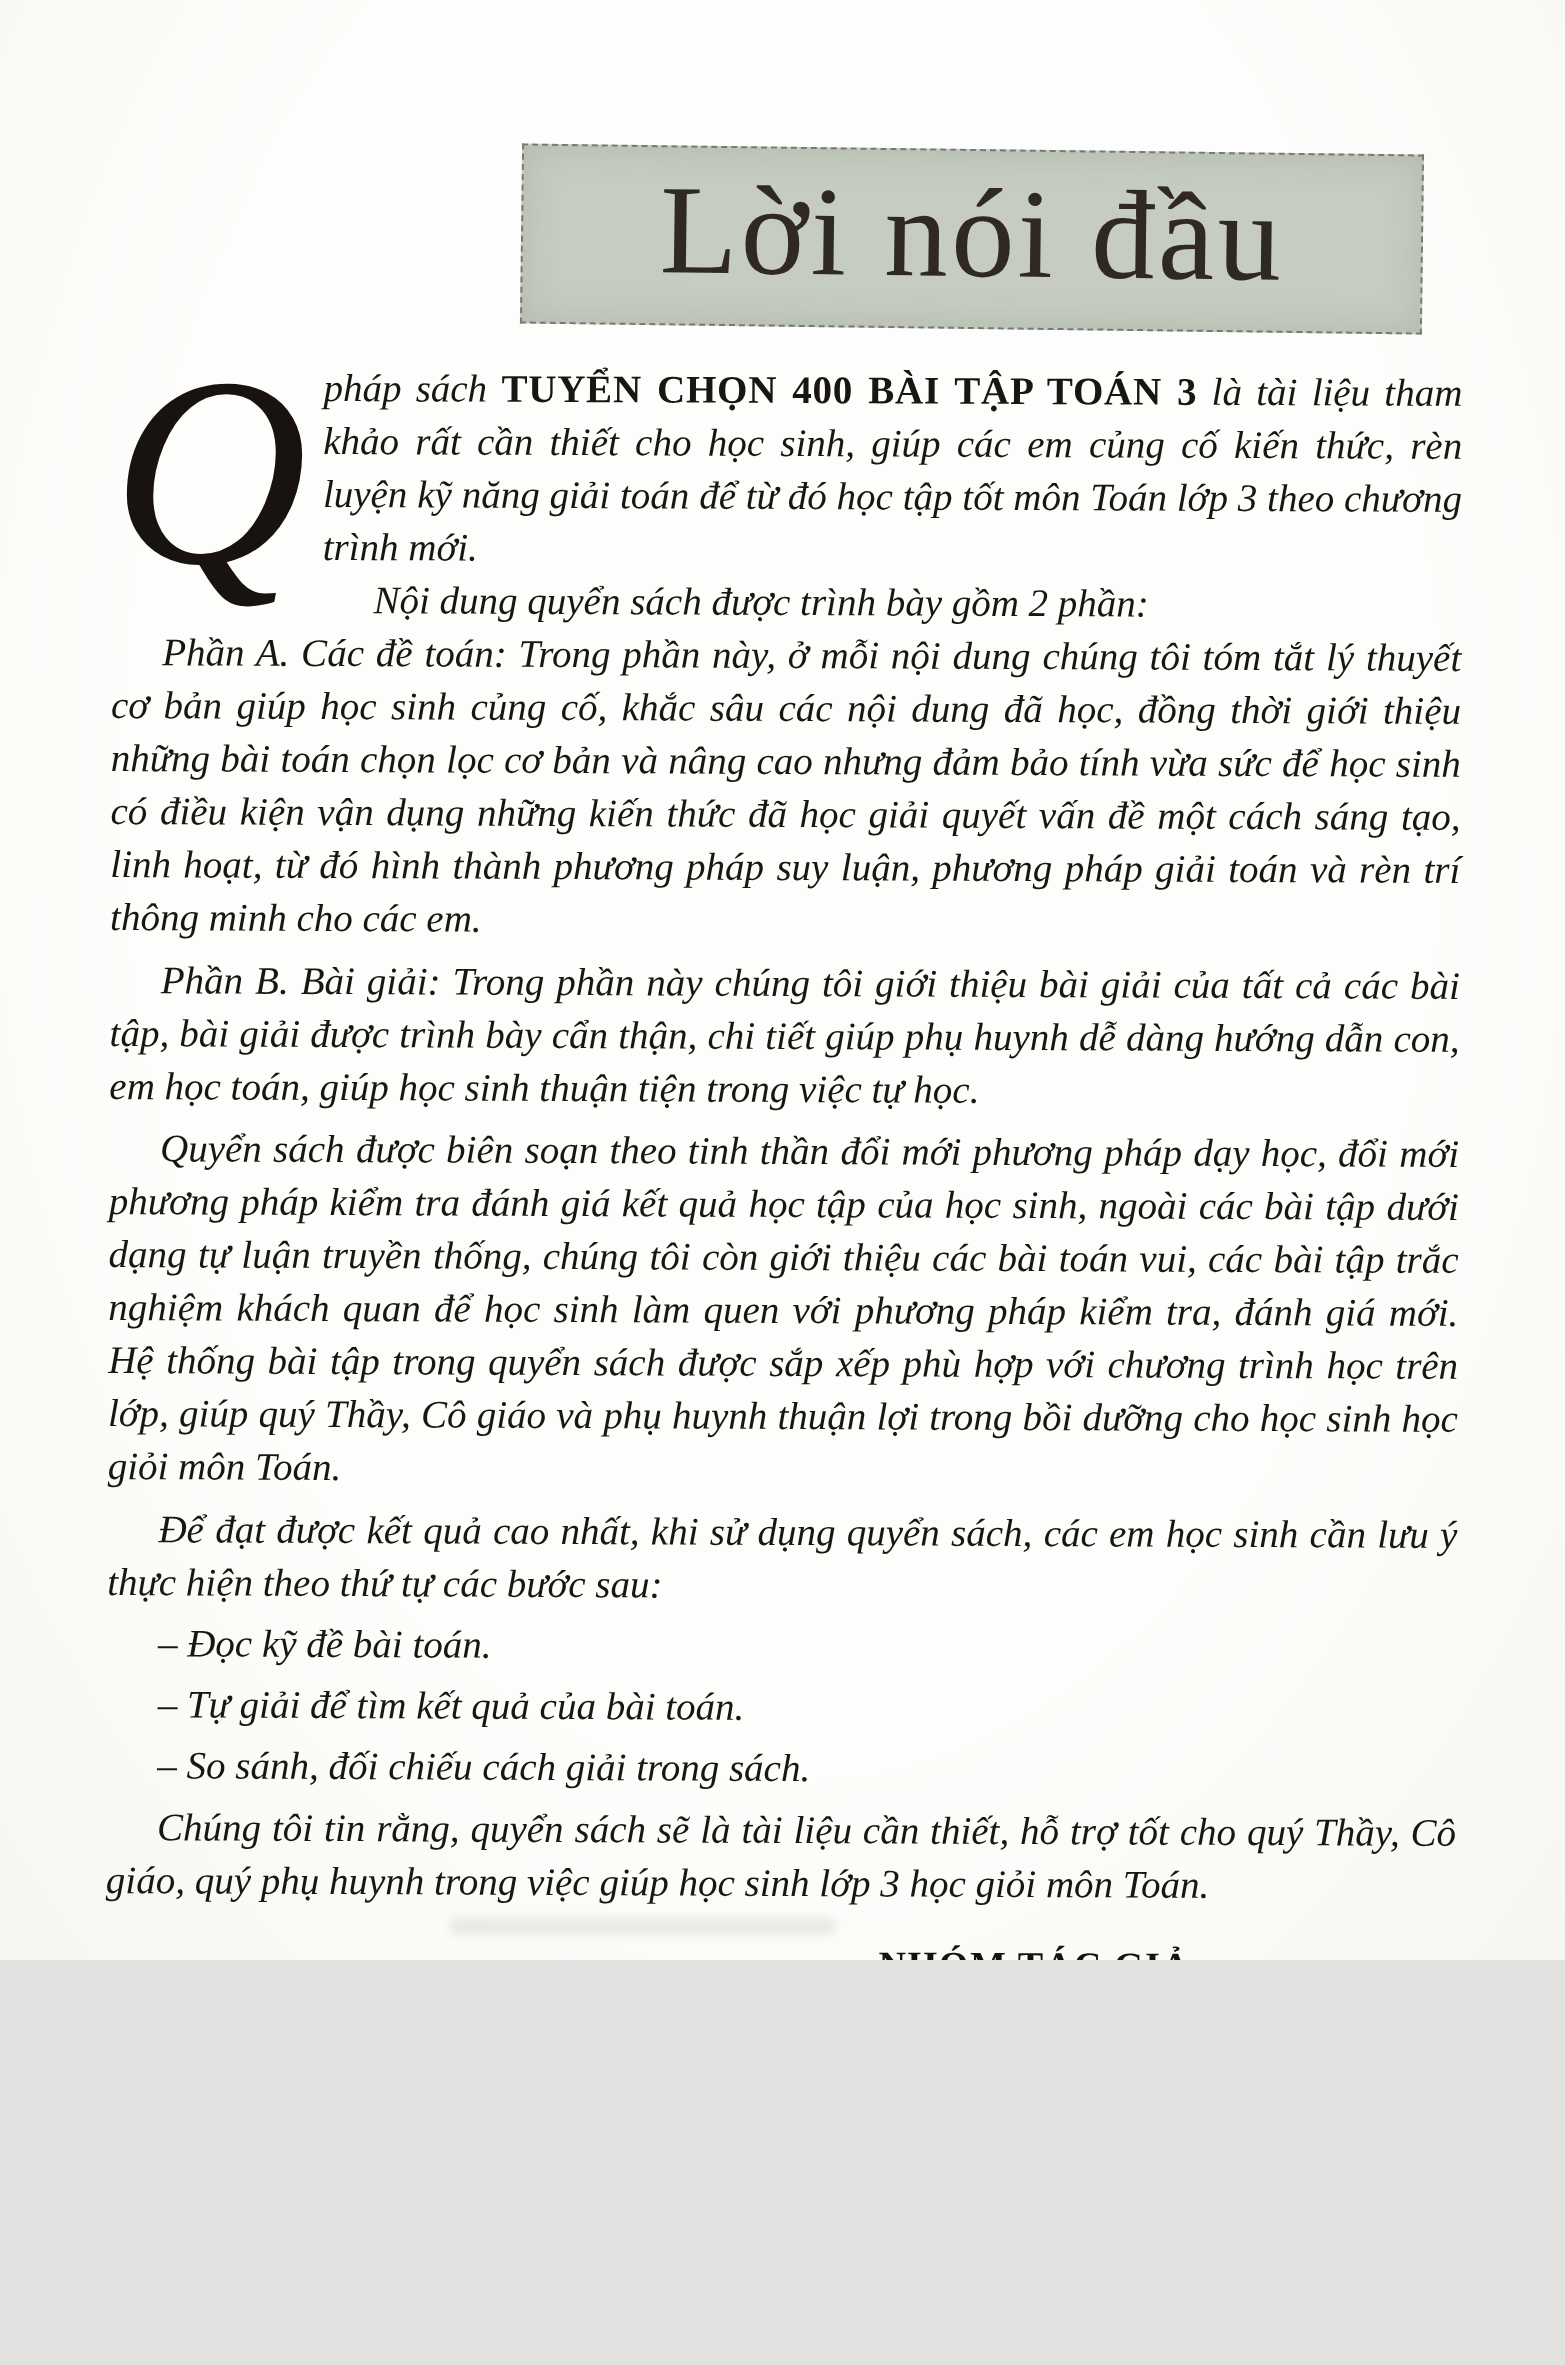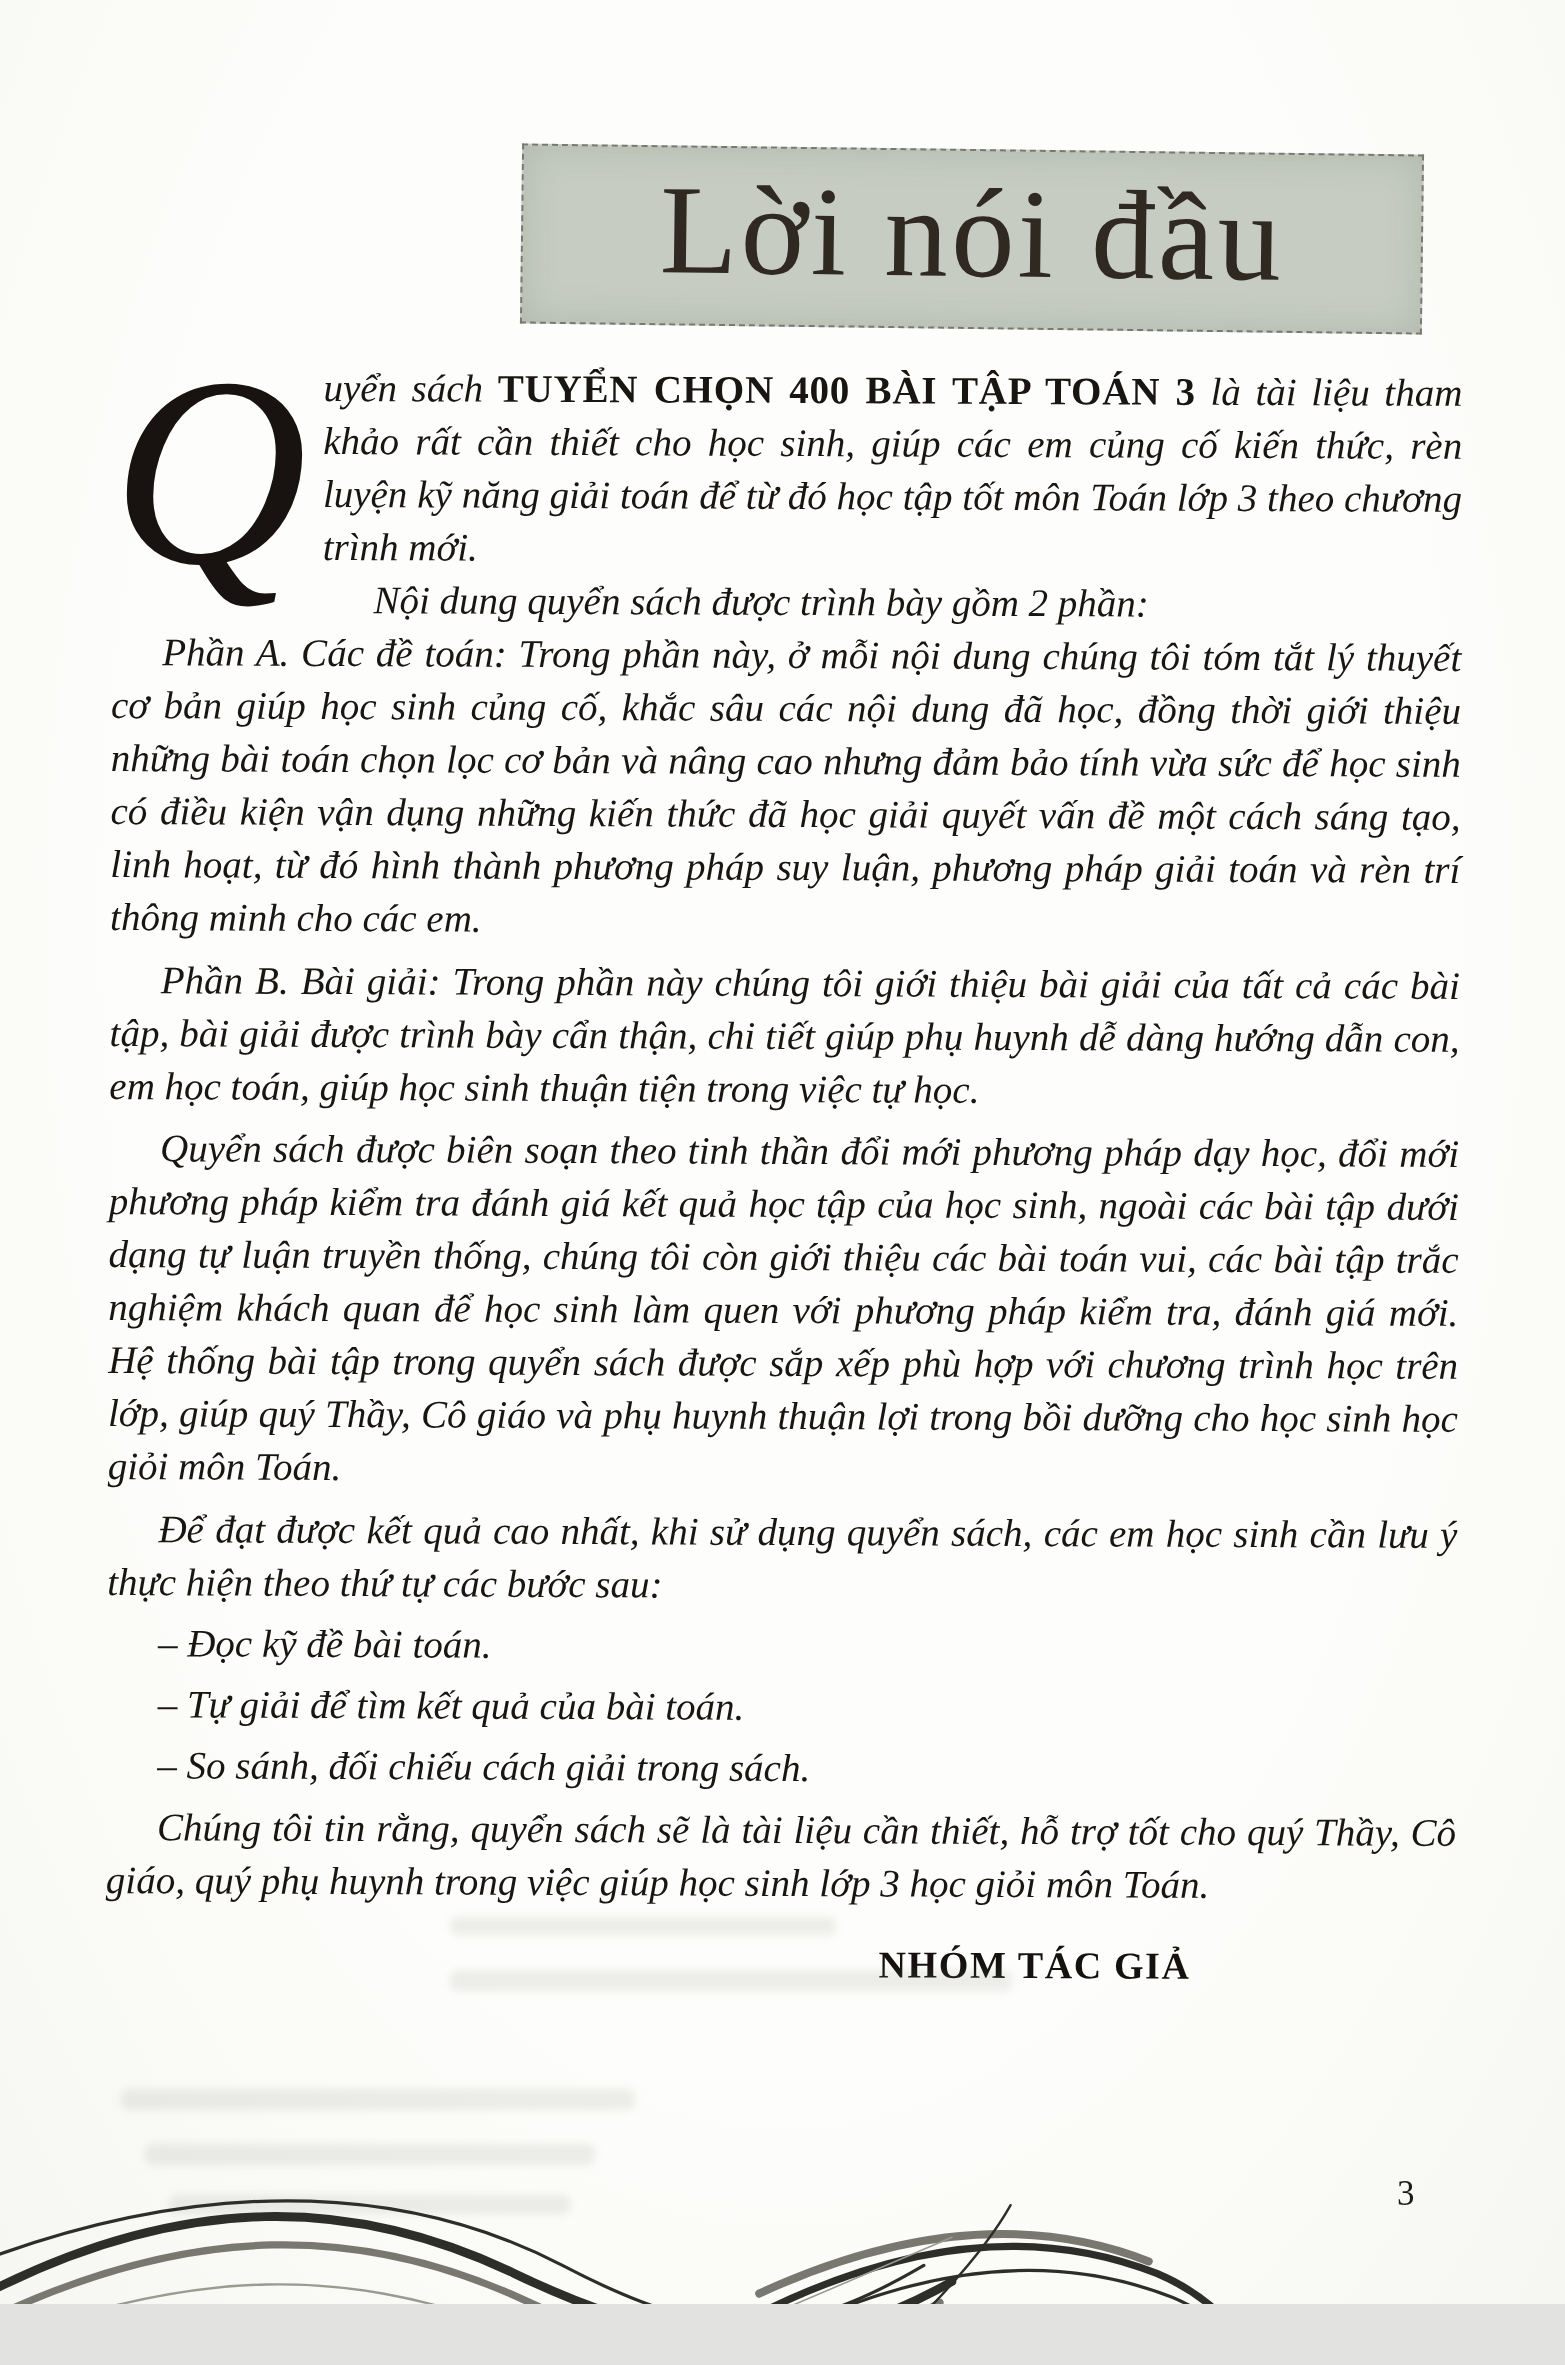--- a/index.html
+++ b/index.html
@@ -1,18 +1,18 @@
 <!DOCTYPE html>
 <html style="font-size:13px"><head>
 <meta charset="utf-8">
 <style>
   html,body{margin:0;padding:0;background:#dddddad9;}
   .page{
     position:relative;
-    width:1565px;height:2304px;
+    width:1565px;height:1960px;
     background:radial-gradient(ellipse at 50% 40%, #fdfdfb 60%, #f6f6f2 100%);
     overflow:hidden;
     font-family:"Liberation Serif","DejaVu Serif",serif;
   }
 
   
   .title-banner{
     position:absolute;left:521px;top:149px;width:902px;height:180px;
     background:#c6ccc1;
     border:2.4px dashed rgba(58,55,47,.55);
@@ -68,21 +68,21 @@
 </head>
 <body>
 
 <div class="page">
 
   <div class="title-banner">
     <span class="title-text">Lời nói đầu</span>
   </div>
 
   <div class="body-text">
-    <p class="para first"><span class="dropcap">Q</span><span>uyển sách </span><span class="book-title">TUYỂN CHỌN 400 BÀI TẬP TOÁN 3</span><span> là tài liệu tham khảo rất cần thiết cho học sinh, giúp các em củng cố kiến thức, rèn luyện kỹ năng giải toán để từ đó học tập tốt môn Toán lớp 3 theo chương trình mới.</span></p>
+    <p class="para first"><span class="dropcap">Q</span><span>pháp sách </span><span class="book-title">TUYỂN CHỌN 400 BÀI TẬP TOÁN 3</span><span> là tài liệu tham khảo rất cần thiết cho học sinh, giúp các em củng cố kiến thức, rèn luyện kỹ năng giải toán để từ đó học tập tốt môn Toán lớp 3 theo chương trình mới.</span></p>
 
     <p class="para">Nội dung quyển sách được trình bày gồm 2 phần:</p>
     <p class="para">Phần A. Các đề toán: Trong phần này, ở mỗi nội dung chúng tôi tóm tắt lý thuyết cơ bản giúp học sinh củng cố, khắc sâu các nội dung đã học, đồng thời giới thiệu những bài toán chọn lọc cơ bản và nâng cao nhưng đảm bảo tính vừa sức để học sinh có điều kiện vận dụng những kiến thức đã học giải quyết vấn đề một cách sáng tạo, linh hoạt, từ đó hình thành phương pháp suy luận, phương pháp giải toán và rèn trí thông minh cho các em.</p>
     <p class="para spaced">Phần B. Bài giải: Trong phần này chúng tôi giới thiệu bài giải của tất cả các bài tập, bài giải được trình bày cẩn thận, chi tiết giúp phụ huynh dễ dàng hướng dẫn con, em học toán, giúp học sinh thuận tiện trong việc tự học.</p>
     <p class="para spaced">Quyển sách được biên soạn theo tinh thần đổi mới phương pháp dạy học, đổi mới phương pháp kiểm tra đánh giá kết quả học tập của học sinh, ngoài các bài tập dưới dạng tự luận truyền thống, chúng tôi còn giới thiệu các bài toán vui, các bài tập trắc nghiệm khách quan để học sinh làm quen với phương pháp kiểm tra, đánh giá mới. Hệ thống bài tập trong quyển sách được sắp xếp phù hợp với chương trình học trên lớp, giúp quý Thầy, Cô giáo và phụ huynh thuận lợi trong bồi dưỡng cho học sinh học giỏi môn Toán.</p>
     <p class="para spaced">Để đạt được kết quả cao nhất, khi sử dụng quyển sách, các em học sinh cần lưu ý thực hiện theo thứ tự các bước sau:</p>
 
     <p class="step">– Đọc kỹ đề bài toán.</p>
     <p class="step">– Tự giải để tìm kết quả của bài toán.</p>
     <p class="step">– So sánh, đối chiếu cách giải trong sách.</p>

